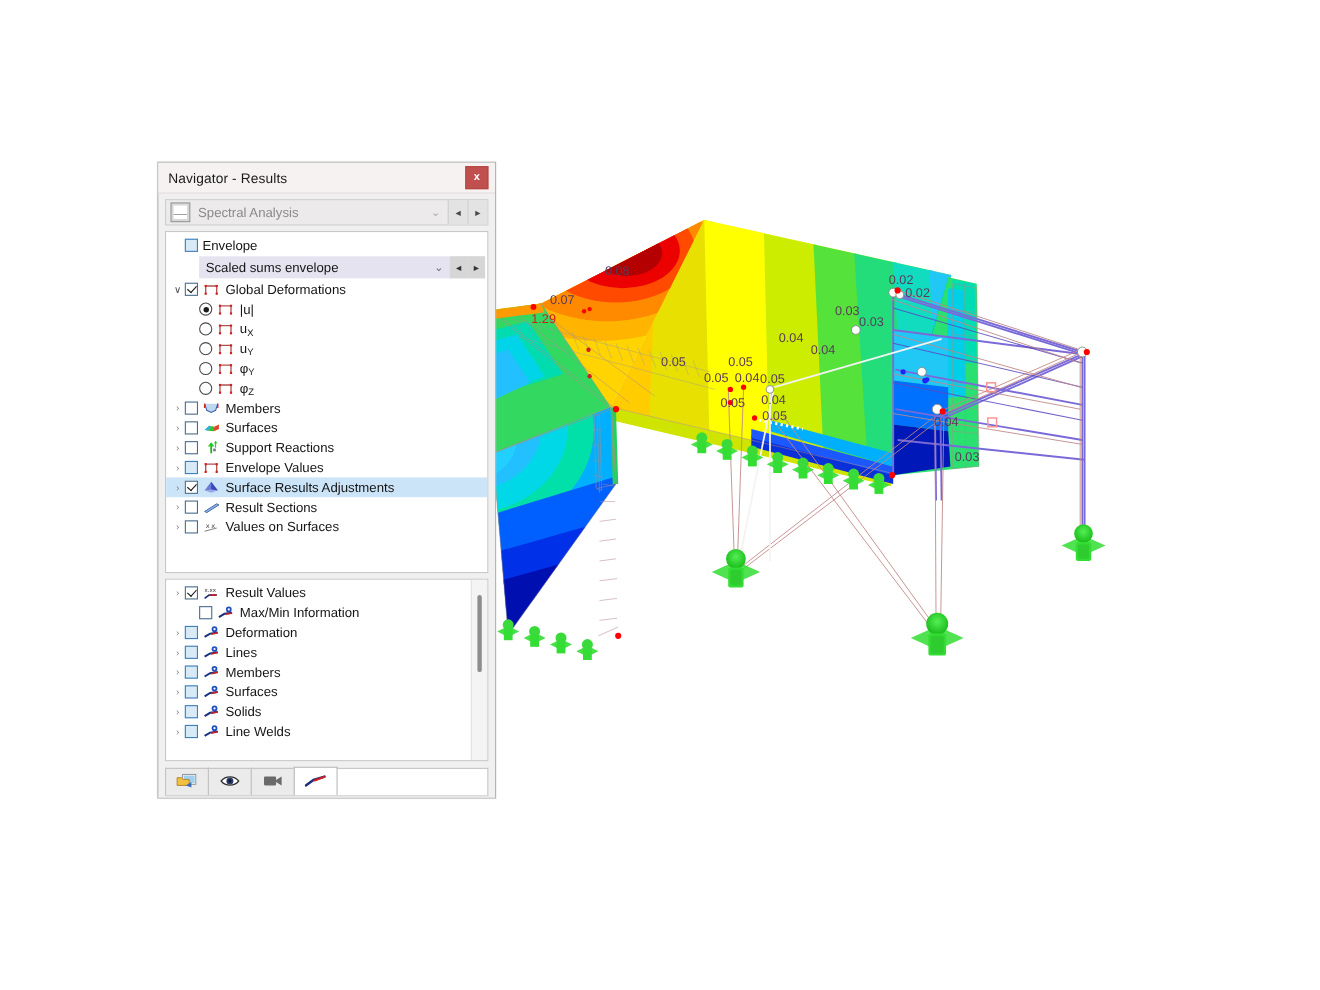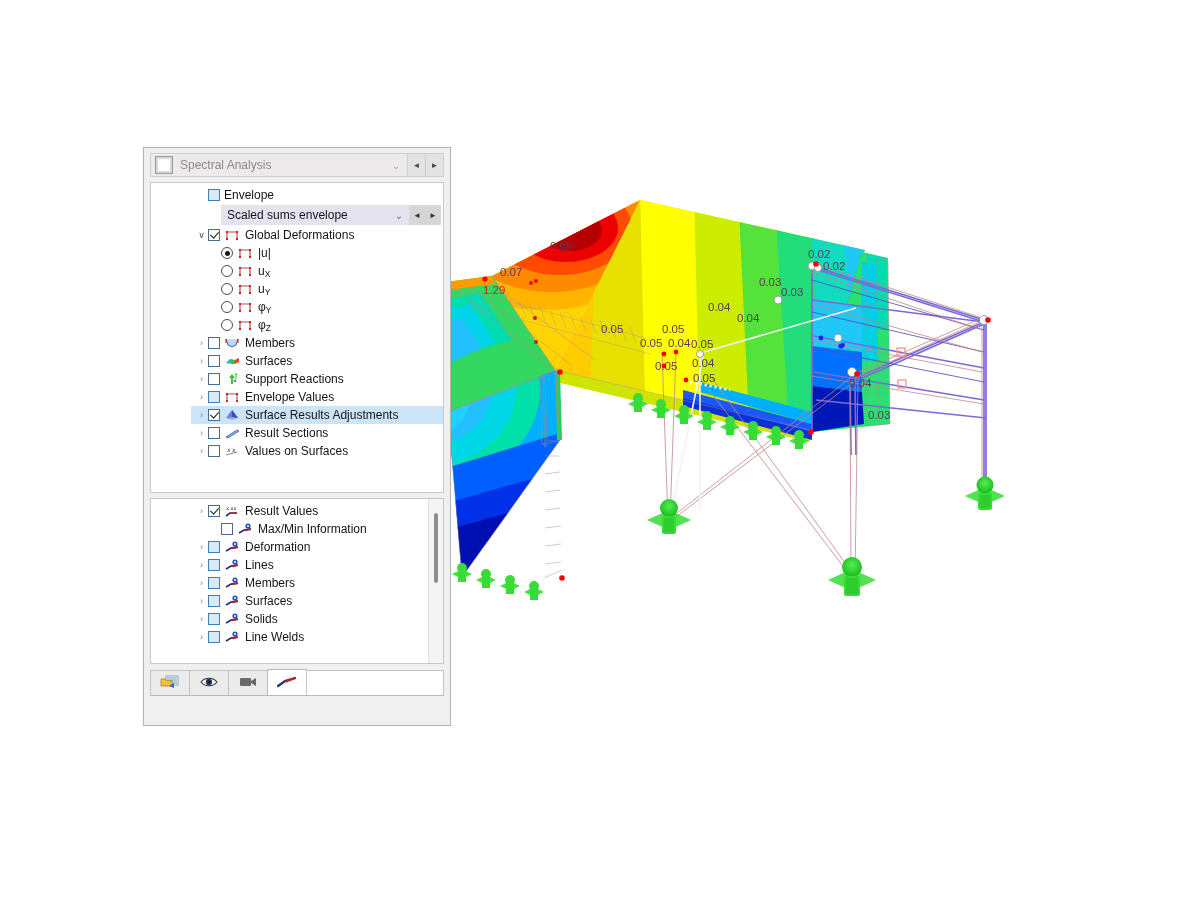--- a/index.html
+++ b/index.html
@@ -56,21 +56,21 @@
   .combo-caret{
     width:22px;display:flex;align-items:center;justify-content:center;color:#a9a9a9;font-size:10px;
   }
   .spin-btn{
     width:17px;display:flex;align-items:center;justify-content:center;
     background:#e3e3e3;border-left:1px solid #cfcfcf;color:#4a4a4a;font-size:8px;cursor:pointer;
   }
   
   .tree-pane{
     margin:0 6px;background:#ffffff;border:1px solid #c8c8c8;
-    overflow:hidden;position:relative;padding-left:40px;
+    overflow:hidden;position:relative;
   }
   #tree-top{margin-top:5px;height:309px;}
   #tree-bottom{margin-top:5px;height:164px;}
   .tree-inner{padding:3px 0 0 0;}
   .row{
     display:flex;align-items:center;height:18px;padding-left:4px;
     white-space:nowrap;cursor:default;
   }
   .row.sel{background:#cce4f7;}
   .arrow{
@@ -483,20 +483,24 @@
         <text x="808" y="258" font-size="11.5" font-family="Liberation Sans, sans-serif" fill="#5a3a5a">0.02</text>
         <text x="823" y="270" font-size="11.5" font-family="Liberation Sans, sans-serif" fill="#5a3a5a">0.02</text>
         <text x="849" y="387" font-size="11.5" font-family="Liberation Sans, sans-serif" fill="#5a3a5a">0.04</text>
         <text x="868" y="419" font-size="11.5" font-family="Liberation Sans, sans-serif" fill="#5a3a5a">0.03</text>
       </g>
 </svg>
 </div>
 
 <div id="navigator">
 
+  <div class="nav-titlebar">
+    <span class="nav-title">Navigator - Results</span>
+    <span class="nav-close">x</span>
+  </div>
 
   <div class="nav-combo-row">
     <span class="combo-icon"></span>
     <span class="combo-text">Spectral Analysis</span>
     <span class="combo-caret">⌄</span>
     <span class="spin-btn">◄</span>
     <span class="spin-btn">►</span>
   </div>
 
   <div class="tree-pane" id="tree-top">

